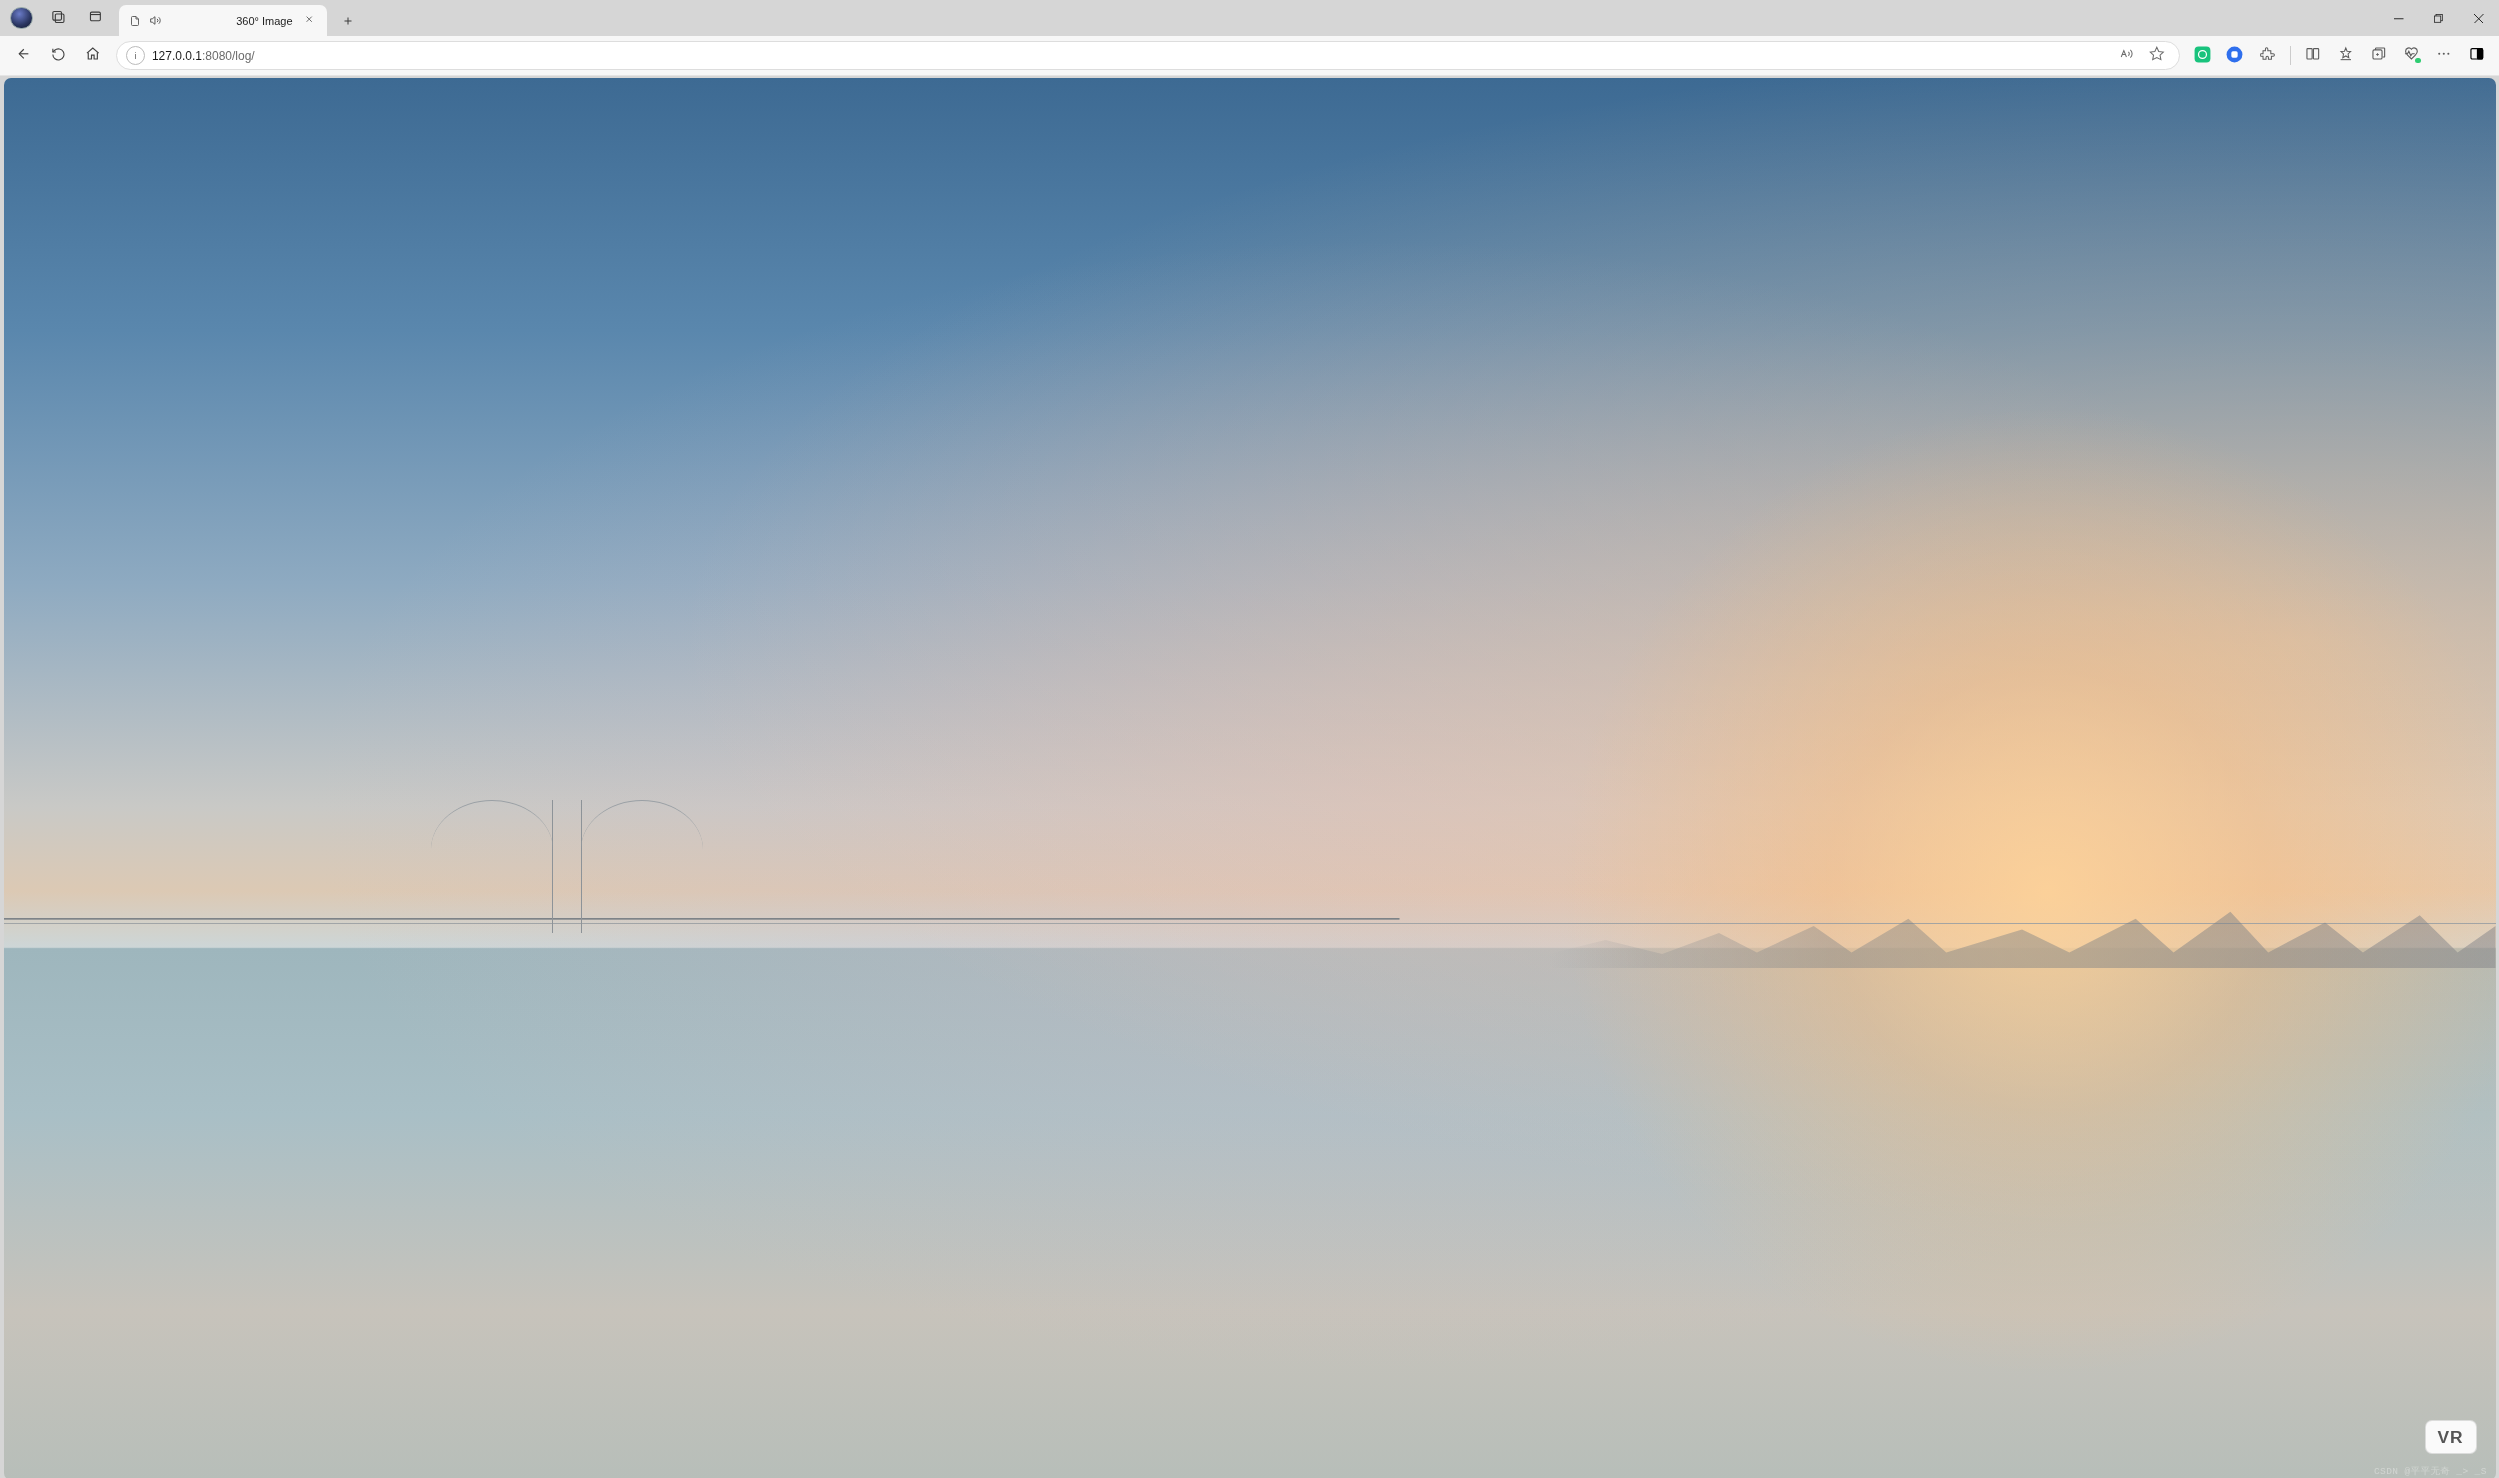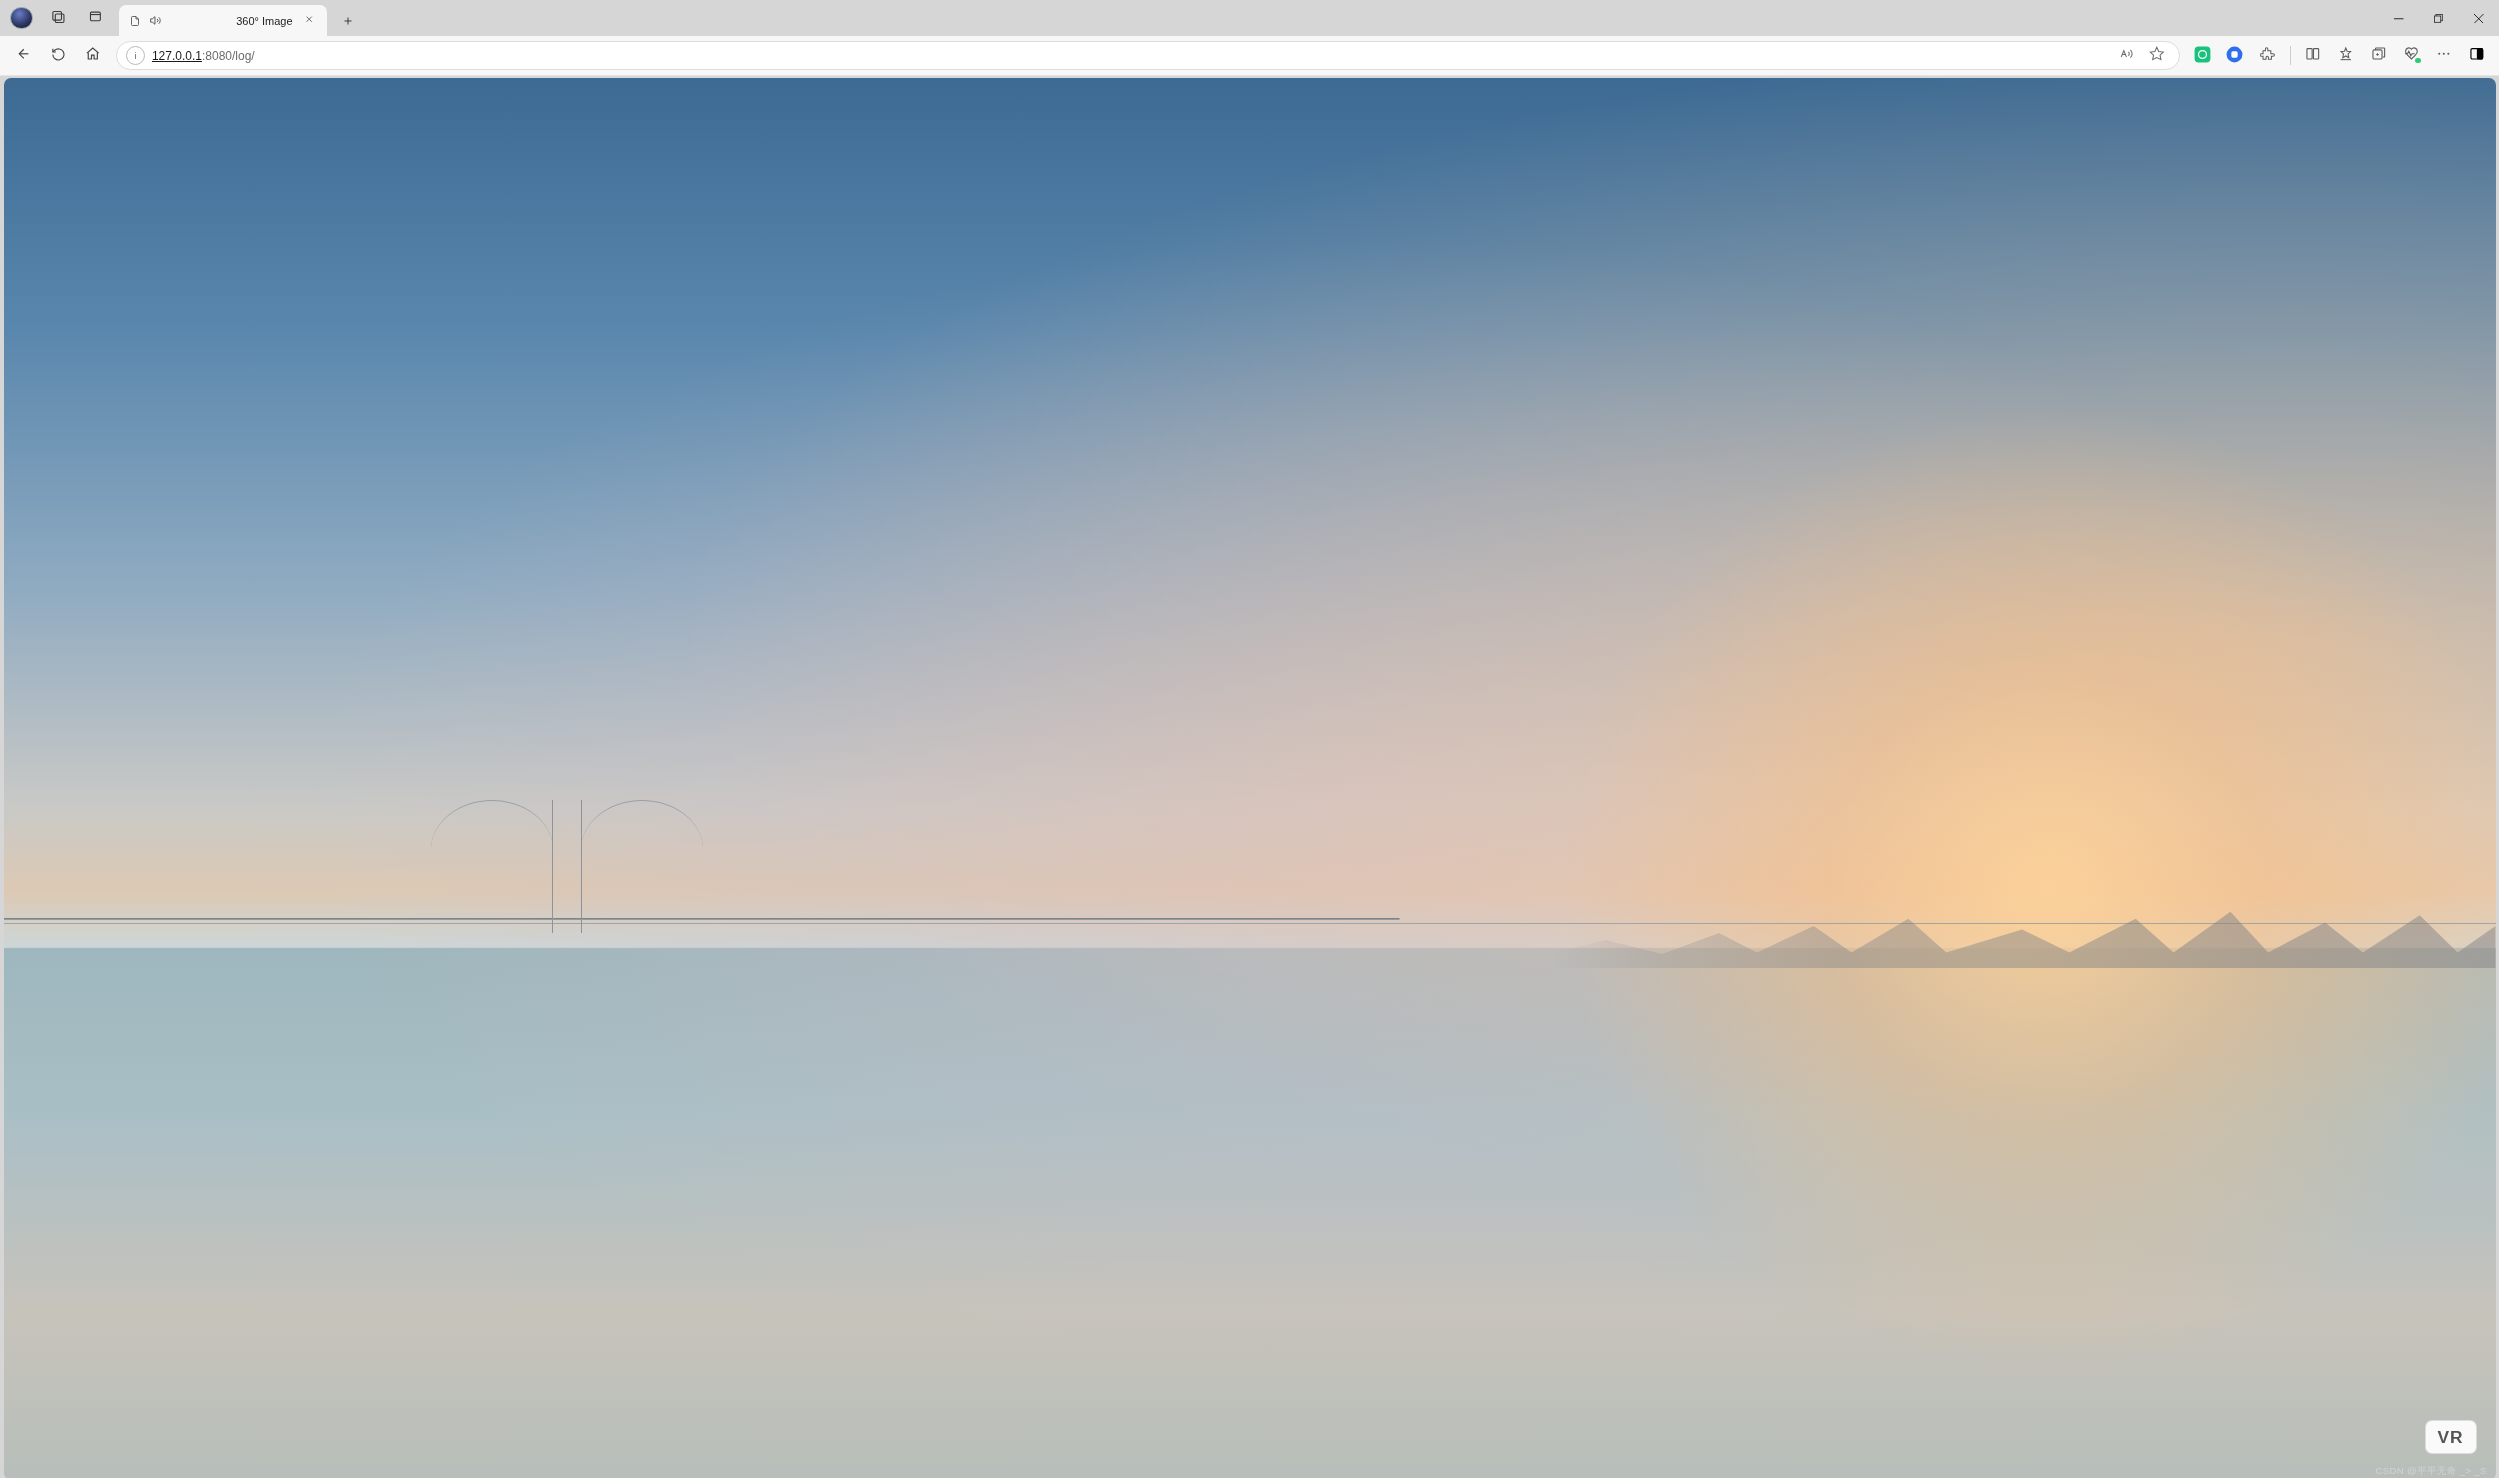--- a/index.html
+++ b/index.html
@@ -112,21 +112,21 @@
       gap: 7px;
       margin: 0 5.2px;
     }
     .addr-info-icon {
       width: 19px;height:19px; display:flex;align-items:center;justify-content:center; color:#6b6b6b;
       border:0.9px solid #bbb; border-radius:50%; font-size:9.5px;
     }
     .addr-text {
       flex:1; font-size: 12px; color:#6b6b6b; display:flex; align-items:center;
     }
-    .addr-host { color:#1a1a1a;text-decoration:underline; }
+    .addr-host { color:#1a1a1a; }
     .addr-right {
       display:flex; align-items:center; gap:5.2px; color:#6b6b6b;
     }
     .addr-icon {
       width:26px;height:26px;display:flex;align-items:center;justify-content:center;border-radius:3.5px;
     }
     .toolbar-right {
       display:flex; align-items:center; gap:1.7px;
     }
     .ext-icon {
@@ -221,20 +221,21 @@
       letter-spacing: 0.9px;
       font-family: Arial, sans-serif;
     }
     .watermark {
       position:absolute;
       right: 8.7px;
       bottom: 1.7px;
       color: rgba(255,255,255,0.35);
       font-size: 9.5px;
       letter-spacing: 0.4px;
+      font-family: Liberation Mono, monospace;
     }
   </style>
 </head>
 <body>
 
 <div class="titlebar">
   <div class="titlebar-left">
     <div class="profile-avatar"></div>
     <div class="titlebar-icon-btn">
       <span>

